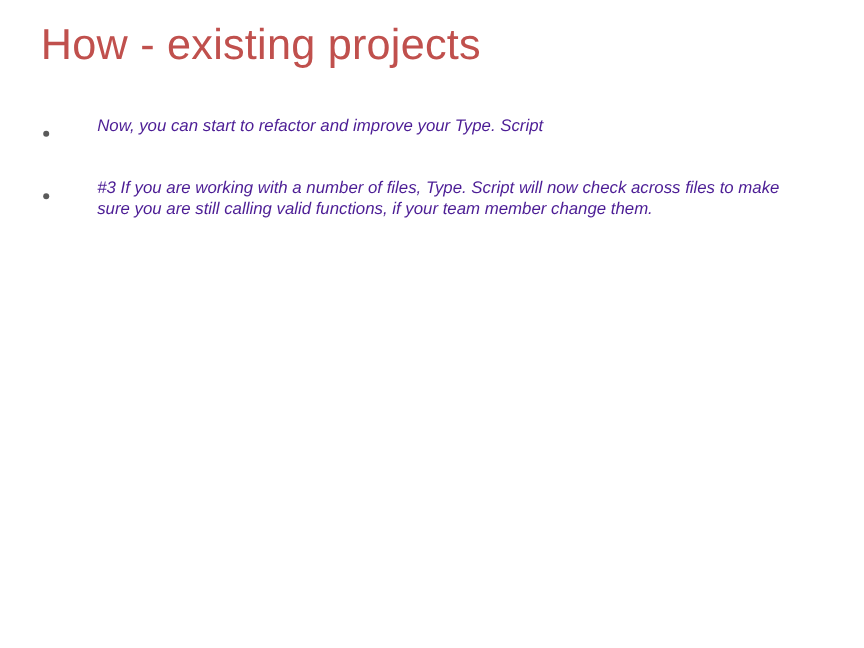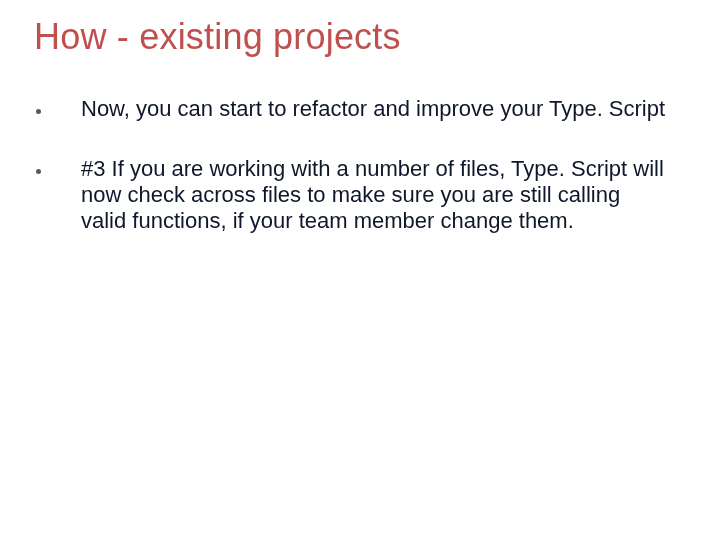--- a/index.html
+++ b/index.html
@@ -41,25 +41,26 @@
     width: 5px;
     height: 5px;
     border-radius: 50%;
     background: #5a5a5a;
     margin-top: 13px;
     margin-left: 2px;
     margin-right: 40px;
     flex: 0 0 auto;
   }
   .item-text {
-    font-size: 22px;
+    font-size: 14px;
     line-height: 1.18;
     font-weight: 300;
-    color: #0f172a;
+    color: #4c1d95;
     max-width: 590px;
+    font-style: italic;
   }
 </style>
 </head>
 <body>
 
 <div class="slide">
   <h1 class="title">How - existing projects</h1>
   <ul class="bullets">
     <li>
       <span class="dot"></span>

